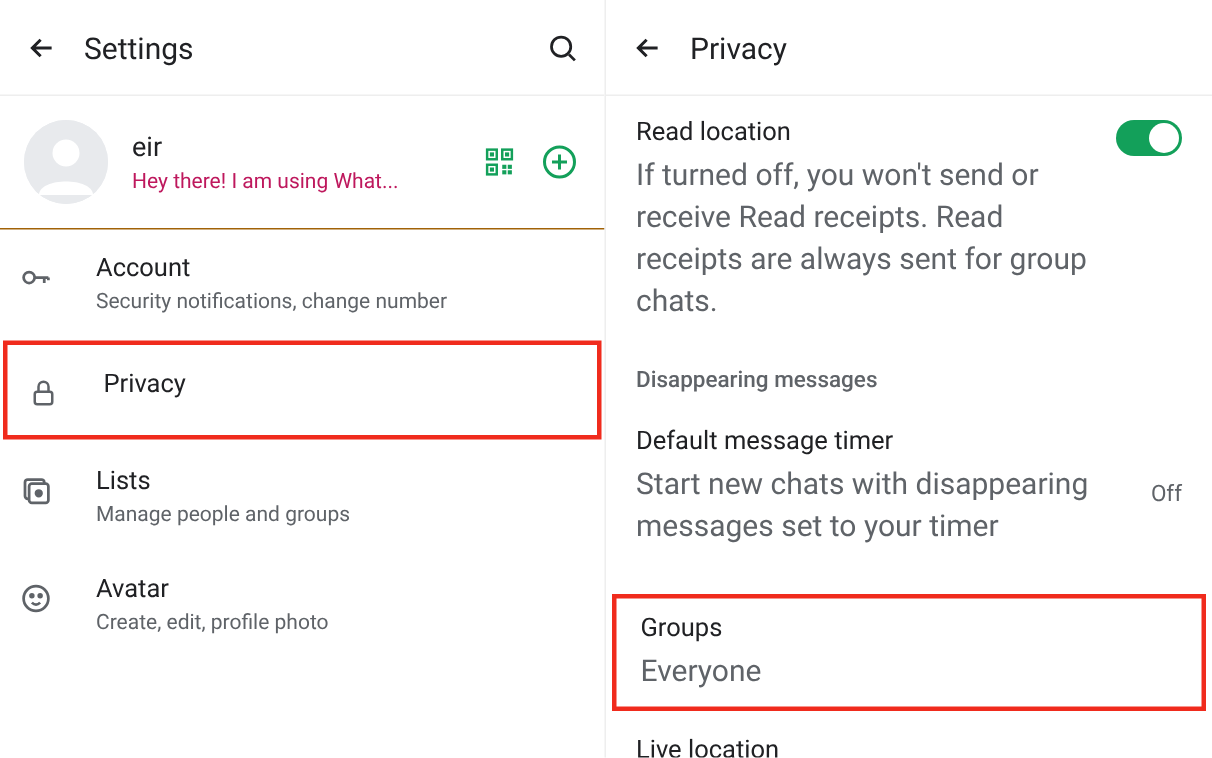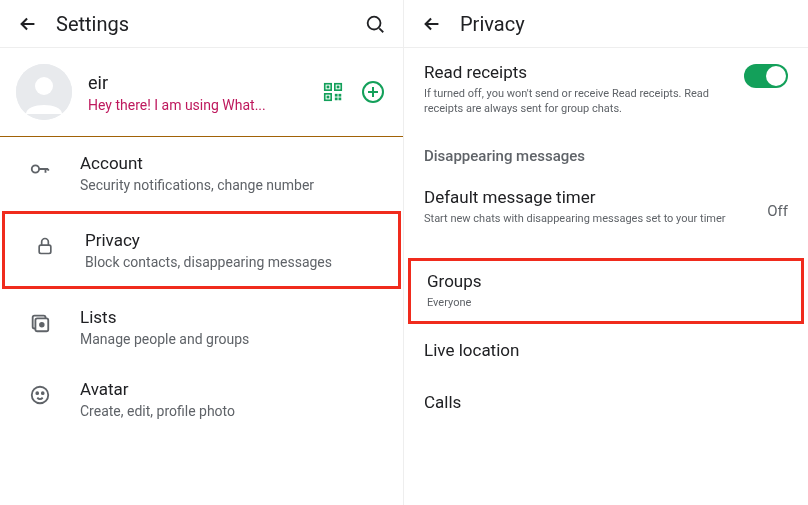--- a/index.html
+++ b/index.html
@@ -12,21 +12,21 @@
       overflow: hidden;
     }
     .panel {
       width: 404px;
       height: 505px;
       overflow: hidden;
       position: relative;
     }
     .panel-left { border-right: 1px solid #eee; }
     .header {
-      height: 48px;
+      height: 64px;
       display: flex;
       align-items: center;
       padding: 0 8px;
       border-bottom: 1px solid #eee;
     }
     .back-btn {
       width: 40px;
       height: 40px;
       display: flex;
       align-items: center;
@@ -85,21 +85,21 @@
       width: 28px;
       height: 28px;
       display: flex;
       align-items: center;
       justify-content: center;
       cursor: pointer;
     }
     .setting-item {
       display: flex;
       align-items: flex-start;
-      padding: 16px 28px;
+      padding: 16px 12px;
       cursor: pointer;
     }
     .setting-icon {
       width: 24px;
       height: 24px;
       margin-right: 28px;
       margin-top: 4px;
       display: flex;
       align-items: center;
       justify-content: center;
@@ -132,21 +132,21 @@
     }
     .privacy-main {
       flex: 1;
     }
     .privacy-title {
       font-size: 17px;
       color: #202124;
       margin-bottom: 4px;
     }
     .privacy-subtitle {
-      font-size: 11px;
+      font-size: 20px;
       color: #5f6368;
       line-height: 1.4;
     }
     .privacy-value {
       font-size: 15px;
       color: #5f6368;
       align-self: center;
       margin-top: 10px;
     }
     .toggle {
@@ -251,21 +251,20 @@
 
   <div class="setting-item highlighted">
     <div class="setting-icon">
       <svg width="20" height="20" viewBox="0 0 24 24" fill="none" stroke="#5f6368" stroke-width="2">
         <rect x="5" y="11" width="14" height="10" rx="2"></rect>
         <path d="M8 11V7a4 4 0 0 1 8 0v4"></path>
       </svg>
     </div>
     <div class="setting-text">
       <div class="setting-title">Privacy</div>
-      <div class="setting-subtitle">Block contacts, disappearing messages</div>
     </div>
   </div>
 
   <div class="setting-item">
     <div class="setting-icon">
       <svg width="22" height="22" viewBox="0 0 24 24" fill="none" stroke="#5f6368" stroke-width="2">
         <rect x="4" y="4" width="14" height="14" rx="2"></rect>
         <rect x="7" y="7" width="14" height="14" rx="2" fill="#fff"></rect>
         <circle cx="14" cy="14" r="2" fill="#5f6368"></circle>
       </svg>
@@ -298,21 +297,21 @@
       <svg width="22" height="22" viewBox="0 0 24 24" fill="none" stroke="#202124" stroke-width="2.2">
         <path d="M19 12H5M11 18l-6-6 6-6"></path>
       </svg>
     </div>
     <div class="header-title">Privacy</div>
   </div>
 
   <div class="privacy-item">
     <div class="privacy-row">
       <div class="privacy-main">
-        <div class="privacy-title">Read receipts</div>
+        <div class="privacy-title">Read location</div>
         <div class="privacy-subtitle">If turned off, you won't send or receive Read receipts. Read receipts are always sent for group chats.</div>
       </div>
       <div class="toggle"></div>
     </div>
   </div>
 
   <div class="section-header">Disappearing messages</div>
 
   <div class="privacy-item">
     <div class="privacy-row">

